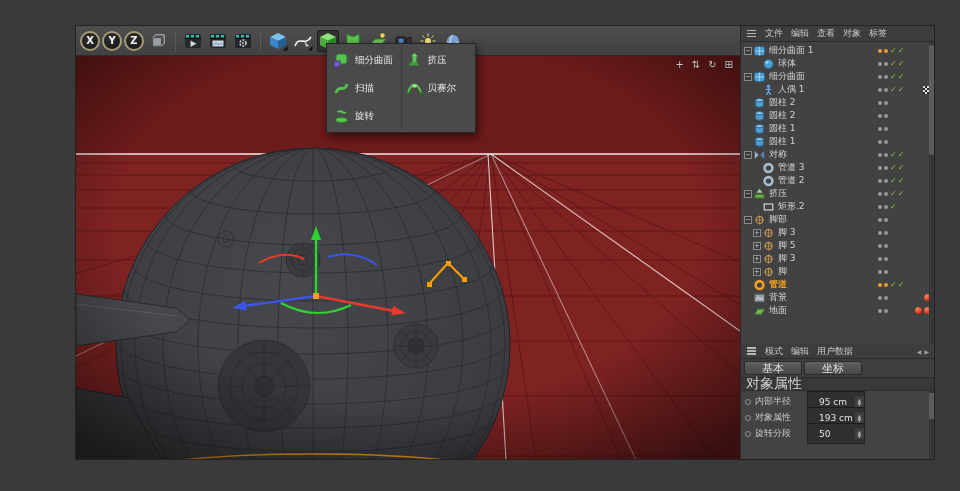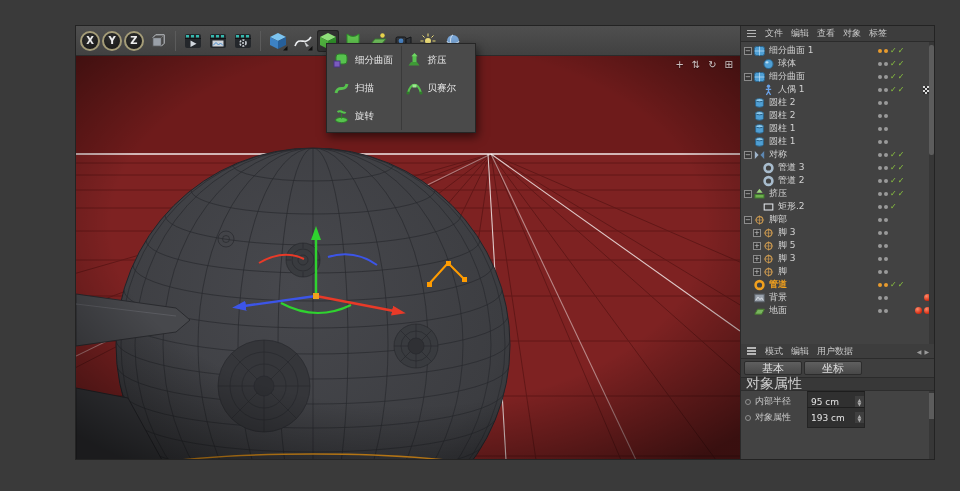--- a/index.html
+++ b/index.html
@@ -70,21 +70,21 @@
                display:flex; gap:2px; padding:2px 3px; flex:none; }
   .tab-btn { width:58px; font-size:11px; color:#ddd; background:linear-gradient(#5f5f5f,#484848);
              border:1px solid #2c2c2c; border-radius:2px; display:flex; align-items:center; justify-content:center; }
   .attr-section { height:13px; background:#383838; border-bottom:1px solid #2d2d2d;
                   font-size:14px; color:#d0d0d0; padding-left:5px; display:flex; align-items:center; flex:none; }
   .attr-fields { flex:1; background:#434343; padding:4px 4px; display:flex; flex-direction:column; gap:3px; position:relative; }
   .field-row { display:flex; align-items:center; gap:4px; font-size:9px; color:#c8c8c8; height:13px; }
   .key-circle { width:6px; height:6px; border:1px solid #8f8f8f; border-radius:50%; flex:none; }
   .field-label { width:48px; overflow:hidden; white-space:nowrap; }
   .value-box { width:58px; height:21px; background:#303030; border:1px solid #242424; border-top-color:#1d1d1d;
-               display:flex; align-items:center; color:#e4e4e4; padding-left:3px; font-size:9px; }
+               display:flex; align-items:center; color:#e4e4e4; padding-left:11px; font-size:9px; }
   .spinner { margin-left:auto; width:9px; height:11px; background:#3f3f3f; color:#a8a8a8; font-size:5px;
              display:flex; flex-direction:column; align-items:center; justify-content:center; line-height:4px; }
   .attr-scrollbar { position:absolute; right:0; top:0; width:5px; height:100%; background:#373737; }
   .attr-thumb { position:absolute; right:0; top:2px; width:5px; height:26px; background:#5c5c5c; }
 </style>
 </head>
 <body>
 
 <div class="window">
 
@@ -810,20 +810,28 @@
           </div>
         </div>
         <div class="field-row">
           <span class="key-circle"></span>
           <span class="field-label">对象属性</span>
           <div class="value-box">
             <span>193 cm</span>
             <span class="spinner">▲<br>▼</span>
           </div>
         </div>
+        <div class="field-row">
+          <span class="key-circle"></span>
+          <span class="field-label">旋转分段</span>
+          <div class="value-box">
+            <span>50</span>
+            <span class="spinner">▲<br>▼</span>
+          </div>
+        </div>
       </div>
   </div>
 
   <div class="gen-menu">
     <div class="gen-col">
         <div class="gen-item">
           <span class="gen-icon">
             <svg width="17" height="17" viewBox="0 0 17 17">
               <rect x="3" y="2" width="11" height="10" rx="3" fill="#57c24e" stroke="#2f7d2a"></rect>
               <rect x="1" y="9" width="6" height="6" fill="#7a5bbf" stroke="#4a3580"></rect>

